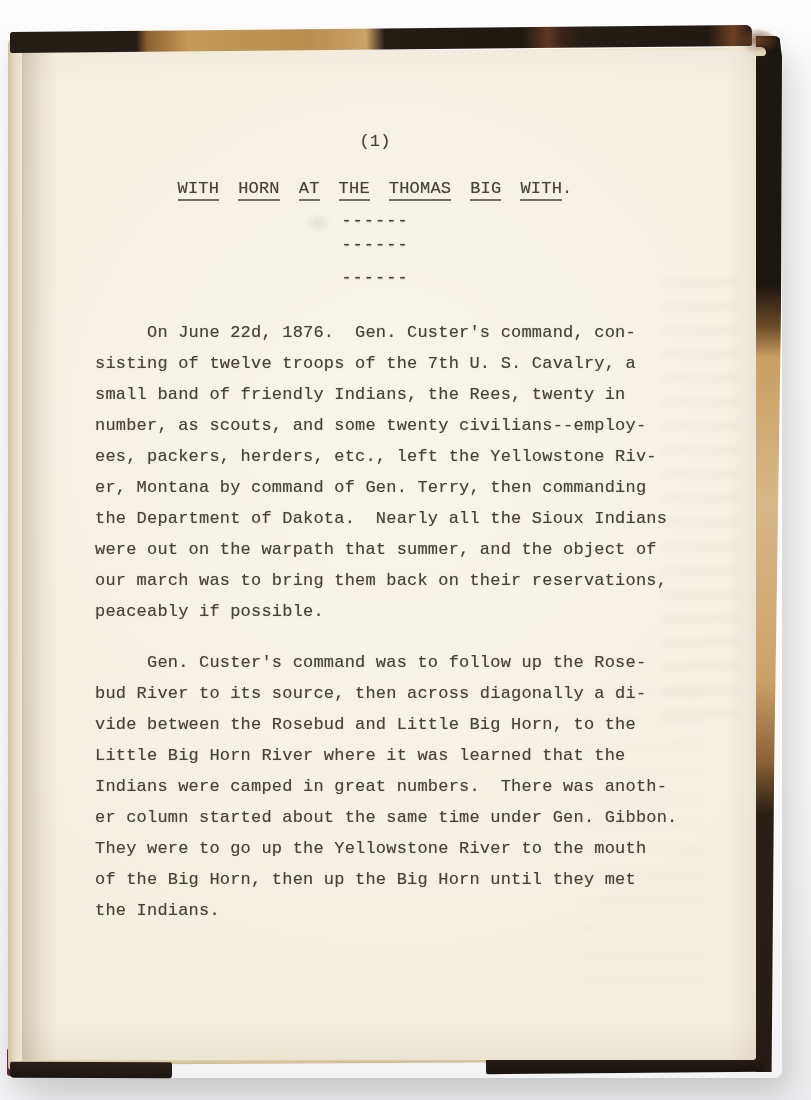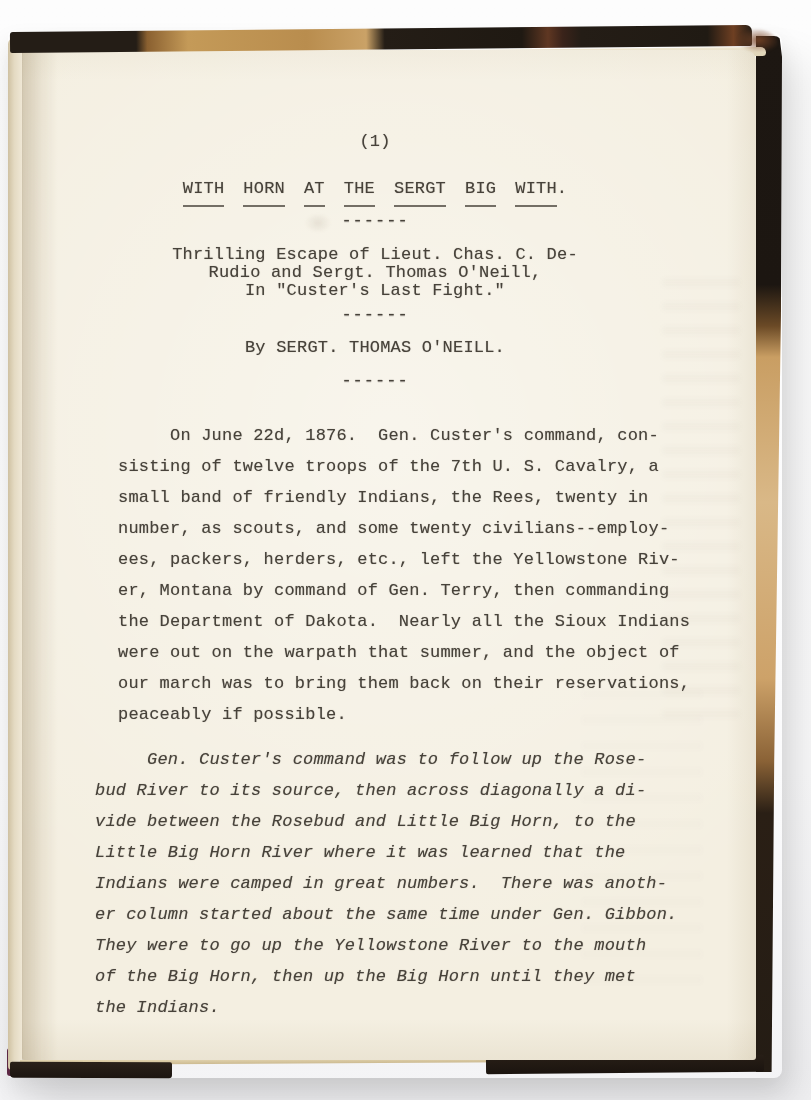--- a/index.html
+++ b/index.html
@@ -105,31 +105,31 @@
   .content{
     position:absolute;left:0;top:0;width:100%;height:100%;
     padding:83px 0 0 73px;box-sizing:border-box;
     color:var(--ink,#47423a);
     font-size:17px;letter-spacing:.2px;
     text-shadow:0 0 1px rgba(71,66,58,.45);
   }
   .center{width:560px;text-align:center;}
   .pgnum{line-height:18px;}
   .title{margin-top:27px;line-height:22px;white-space:nowrap;}
-  .uw{border-bottom:2px solid rgba(71,66,58,.75);padding-bottom:7px;margin-top:11px;}
+  .uw{border-bottom:2px solid rgba(71,66,58,.75);padding-bottom:1px;margin-top:11px;}
   .uw + .uw{margin-left:19px;}
   .sep{line-height:18px;letter-spacing:1px;text-shadow:0 1px 0 rgba(71,66,58,.30), 0 0 1px rgba(71,66,58,.45);}
   .sep-1{margin-top:12px;}
   .sep-2{margin-top:6px;}
   .sep-3{margin-top:15px;}
   .subtitle{margin-top:16px;line-height:18px;white-space:pre;}
   .byline{margin-top:15px;line-height:18px;}
   .typed-lines{white-space:pre;line-height:31px;}
-  .para-1{margin-top:30px;margin-left:23px;}
-  .para-2{margin-top:14px;font-style:italic;}
+  .para-1{margin-top:30px;}
+  .para-2{margin-top:20px;}
 </style>
 </head>
 <body>
 
 <div class="book">
   <div class="spine-left"></div>
   <div class="edge-right"></div>
   <div class="under-top-edge"></div>
   <div class="cover-top"></div>
   <div class="wear-top-right"></div>
@@ -140,31 +140,27 @@
 
   <div class="page">
     <div class="gutter-shade"></div>
     <div class="stain-1"></div>
     <div class="ghost-col-1"></div>
     <div class="ghost-col-2"></div>
 
     <div class="content">
       <div class="center pgnum">(1)</div>
 
-      <div class="center title"><span><span class="uw">WITH</span><span class="uw">HORN</span><span class="uw">AT</span><span class="uw">THE</span><span class="uw">SERGT</span><span class="uw">BIG</span><span class="uw">WITH</span></span><span>.</span></div>
+      <div class="center title"><span><span class="uw">WITH</span><span class="uw">HORN</span><span class="uw">AT</span><span class="uw">THE</span><span class="uw">THOMAS</span><span class="uw">BIG</span><span class="uw">WITH</span></span><span>.</span></div>
 
       <div class="center sep sep-1">------</div>
 
-      <div class="center subtitle">Thrilling Escape of Lieut. Chas. C. De-
-Rudio and Sergt. Thomas O'Neill,
-In "Custer's Last Fight."</div>
 
       <div class="center sep sep-2">------</div>
 
-      <div class="center byline">By SERGT. THOMAS O'NEILL.</div>
 
       <div class="center sep sep-3">------</div>
 
       <div class="typed-lines para-1">     On June 22d, 1876.  Gen. Custer's command, con-
 sisting of twelve troops of the 7th U. S. Cavalry, a
 small band of friendly Indians, the Rees, twenty in
 number, as scouts, and some twenty civilians--employ-
 ees, packers, herders, etc., left the Yellowstone Riv-
 er, Montana by command of Gen. Terry, then commanding
 the Department of Dakota.  Nearly all the Sioux Indians

